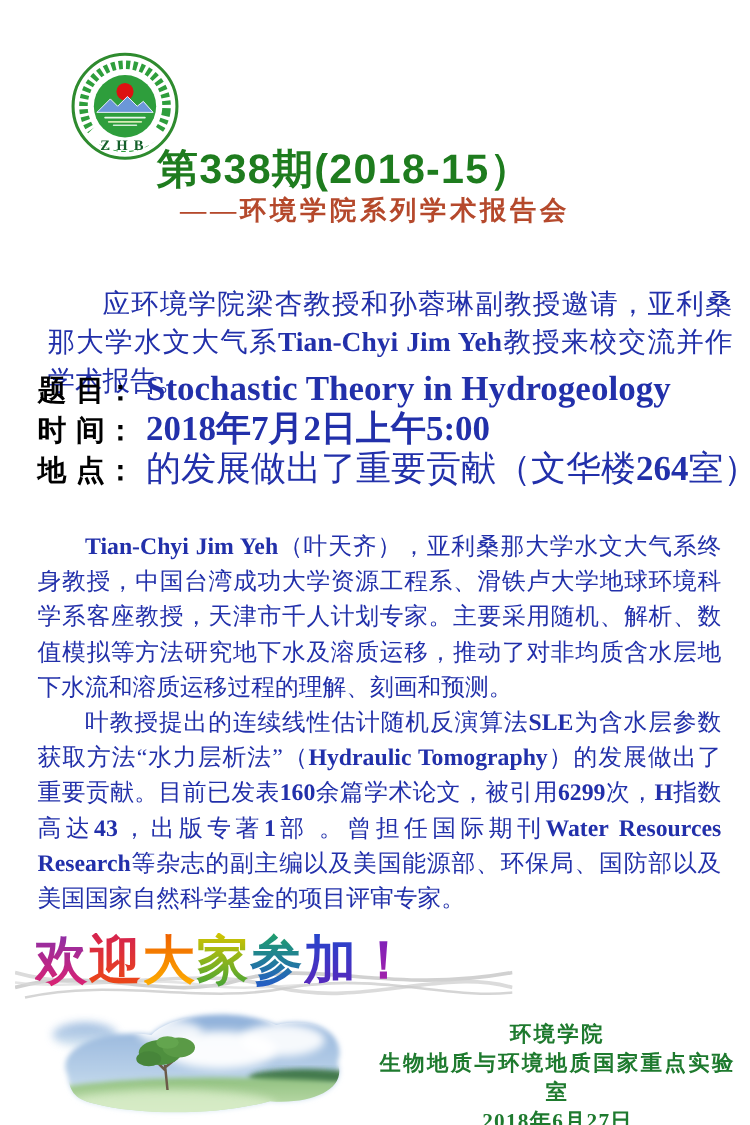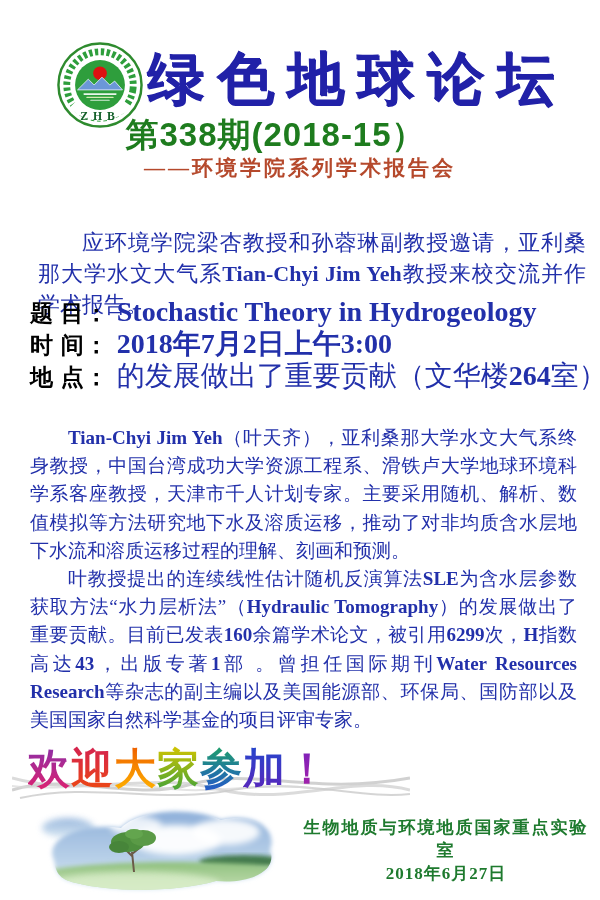--- a/index.html
+++ b/index.html
@@ -79,32 +79,31 @@
     <circle cx="45" cy="33" r="7" fill="#dd1111"></circle>
 
     <path d="M22,50 L33,39 L39,45 L47,37 L55,45 L60,41 L68,50 Z" fill="#6b97d8" stroke="#eef4ff" stroke-width="0.8"></path>
 
     <rect x="28" y="53.5" width="34" height="1.6" rx="0.8" fill="#ffffff" opacity="0.9"></rect>
     <rect x="31" y="57" width="28" height="1.4" rx="0.7" fill="#e8f3c0" opacity="0.9"></rect>
     <rect x="35" y="60" width="20" height="1.2" rx="0.6" fill="#ffffff" opacity="0.8"></rect>
     <text x="45" y="81" text-anchor="middle" font-family="Liberation Serif, serif" font-size="12" font-weight="bold" fill="#14602a" letter-spacing="5">ZHB</text>
   </svg>
 
-  <div class="main-title">绿色地球论坛</div>
   <div class="issue">第338期(2018-15）</div>
   <div class="series">——环境学院系列学术报告会</div>
 
   <div class="intro"><span>应环境学院梁杏教授和孙蓉琳副教授邀请，亚利桑那大学水文大气系</span><span class="b">Tian-Chyi Jim Yeh</span><span>教授来校交流并作学术报告。</span></div>
 
   <div class="info">
     <div class="row">
       <span class="label">题 目：</span><span class="value"><span class="b">Stochastic Theory in Hydrogeology</span></span>
     </div>
     <div class="row">
-      <span class="label">时 间：</span><span class="value"><span class="b">2018年7月2日上午3:00</span></span>
+      <span class="label">时 间：</span><span class="value"><span class="b">2018年7月2日上午5:00</span></span>
     </div>
     <div class="row">
       <span class="label">地 点：</span><span class="value"><span>的发展做出了重要贡献（文华楼</span><span class="b">264</span><span>室）</span></span>
     </div>
   </div>
 
   <div class="bio">
     <p><span class="b">Tian-Chyi Jim Yeh</span><span>（叶天齐），亚利桑那大学水文大气系终身教授，中国台湾成功大学资源工程系、滑铁卢大学地球环境科学系客座教授，天津市千人计划专家。主要采用随机、解析、数值模拟等方法研究地下水及溶质运移，推动了对非均质含水层地下水流和溶质运移过程的理解、刻画和预测。</span></p>
     <p><span>叶教授提出的连续线性估计随机反演算法</span><span class="b">SLE</span><span>为含水层参数获取方法“水力层析法”（</span><span class="b">Hydraulic Tomography</span><span>）的发展做出了重要贡献。目前已发表</span><span class="b">160</span><span>余篇学术论文，被引用</span><span class="b">6299</span><span>次，</span><span class="b">H</span><span>指数高达</span><span class="b">43</span><span>，出版专著</span><span class="b">1</span><span>部 。曾担任国际期刊</span><span class="b">Water Resources Research</span><span>等杂志的副主编以及美国能源部、环保局、国防部以及美国国家自然科学基金的项目评审专家。</span></p>
   </div>
@@ -155,17 +154,18 @@
 
       <path d="M118,74 L116,54 M116,58 L108,50 M116,56 L126,48" stroke="#6b5a48" stroke-width="2" fill="none"></path>
       <ellipse cx="112" cy="44" rx="17" ry="10" fill="#4e8f3e"></ellipse>
       <ellipse cx="127" cy="40" rx="13" ry="8" fill="#5a9a46"></ellipse>
       <ellipse cx="103" cy="49" rx="10" ry="6" fill="#47853a"></ellipse>
       <ellipse cx="118" cy="36" rx="9" ry="5" fill="#63a54e"></ellipse>
     </g>
   </svg>
 
   <div class="signature">
+    <div>环境学院</div>
     <div>生物地质与环境地质国家重点实验室</div>
     <div class="date">2018年6月27日</div>
   </div>
 
 </div>
 
 </body></html>

